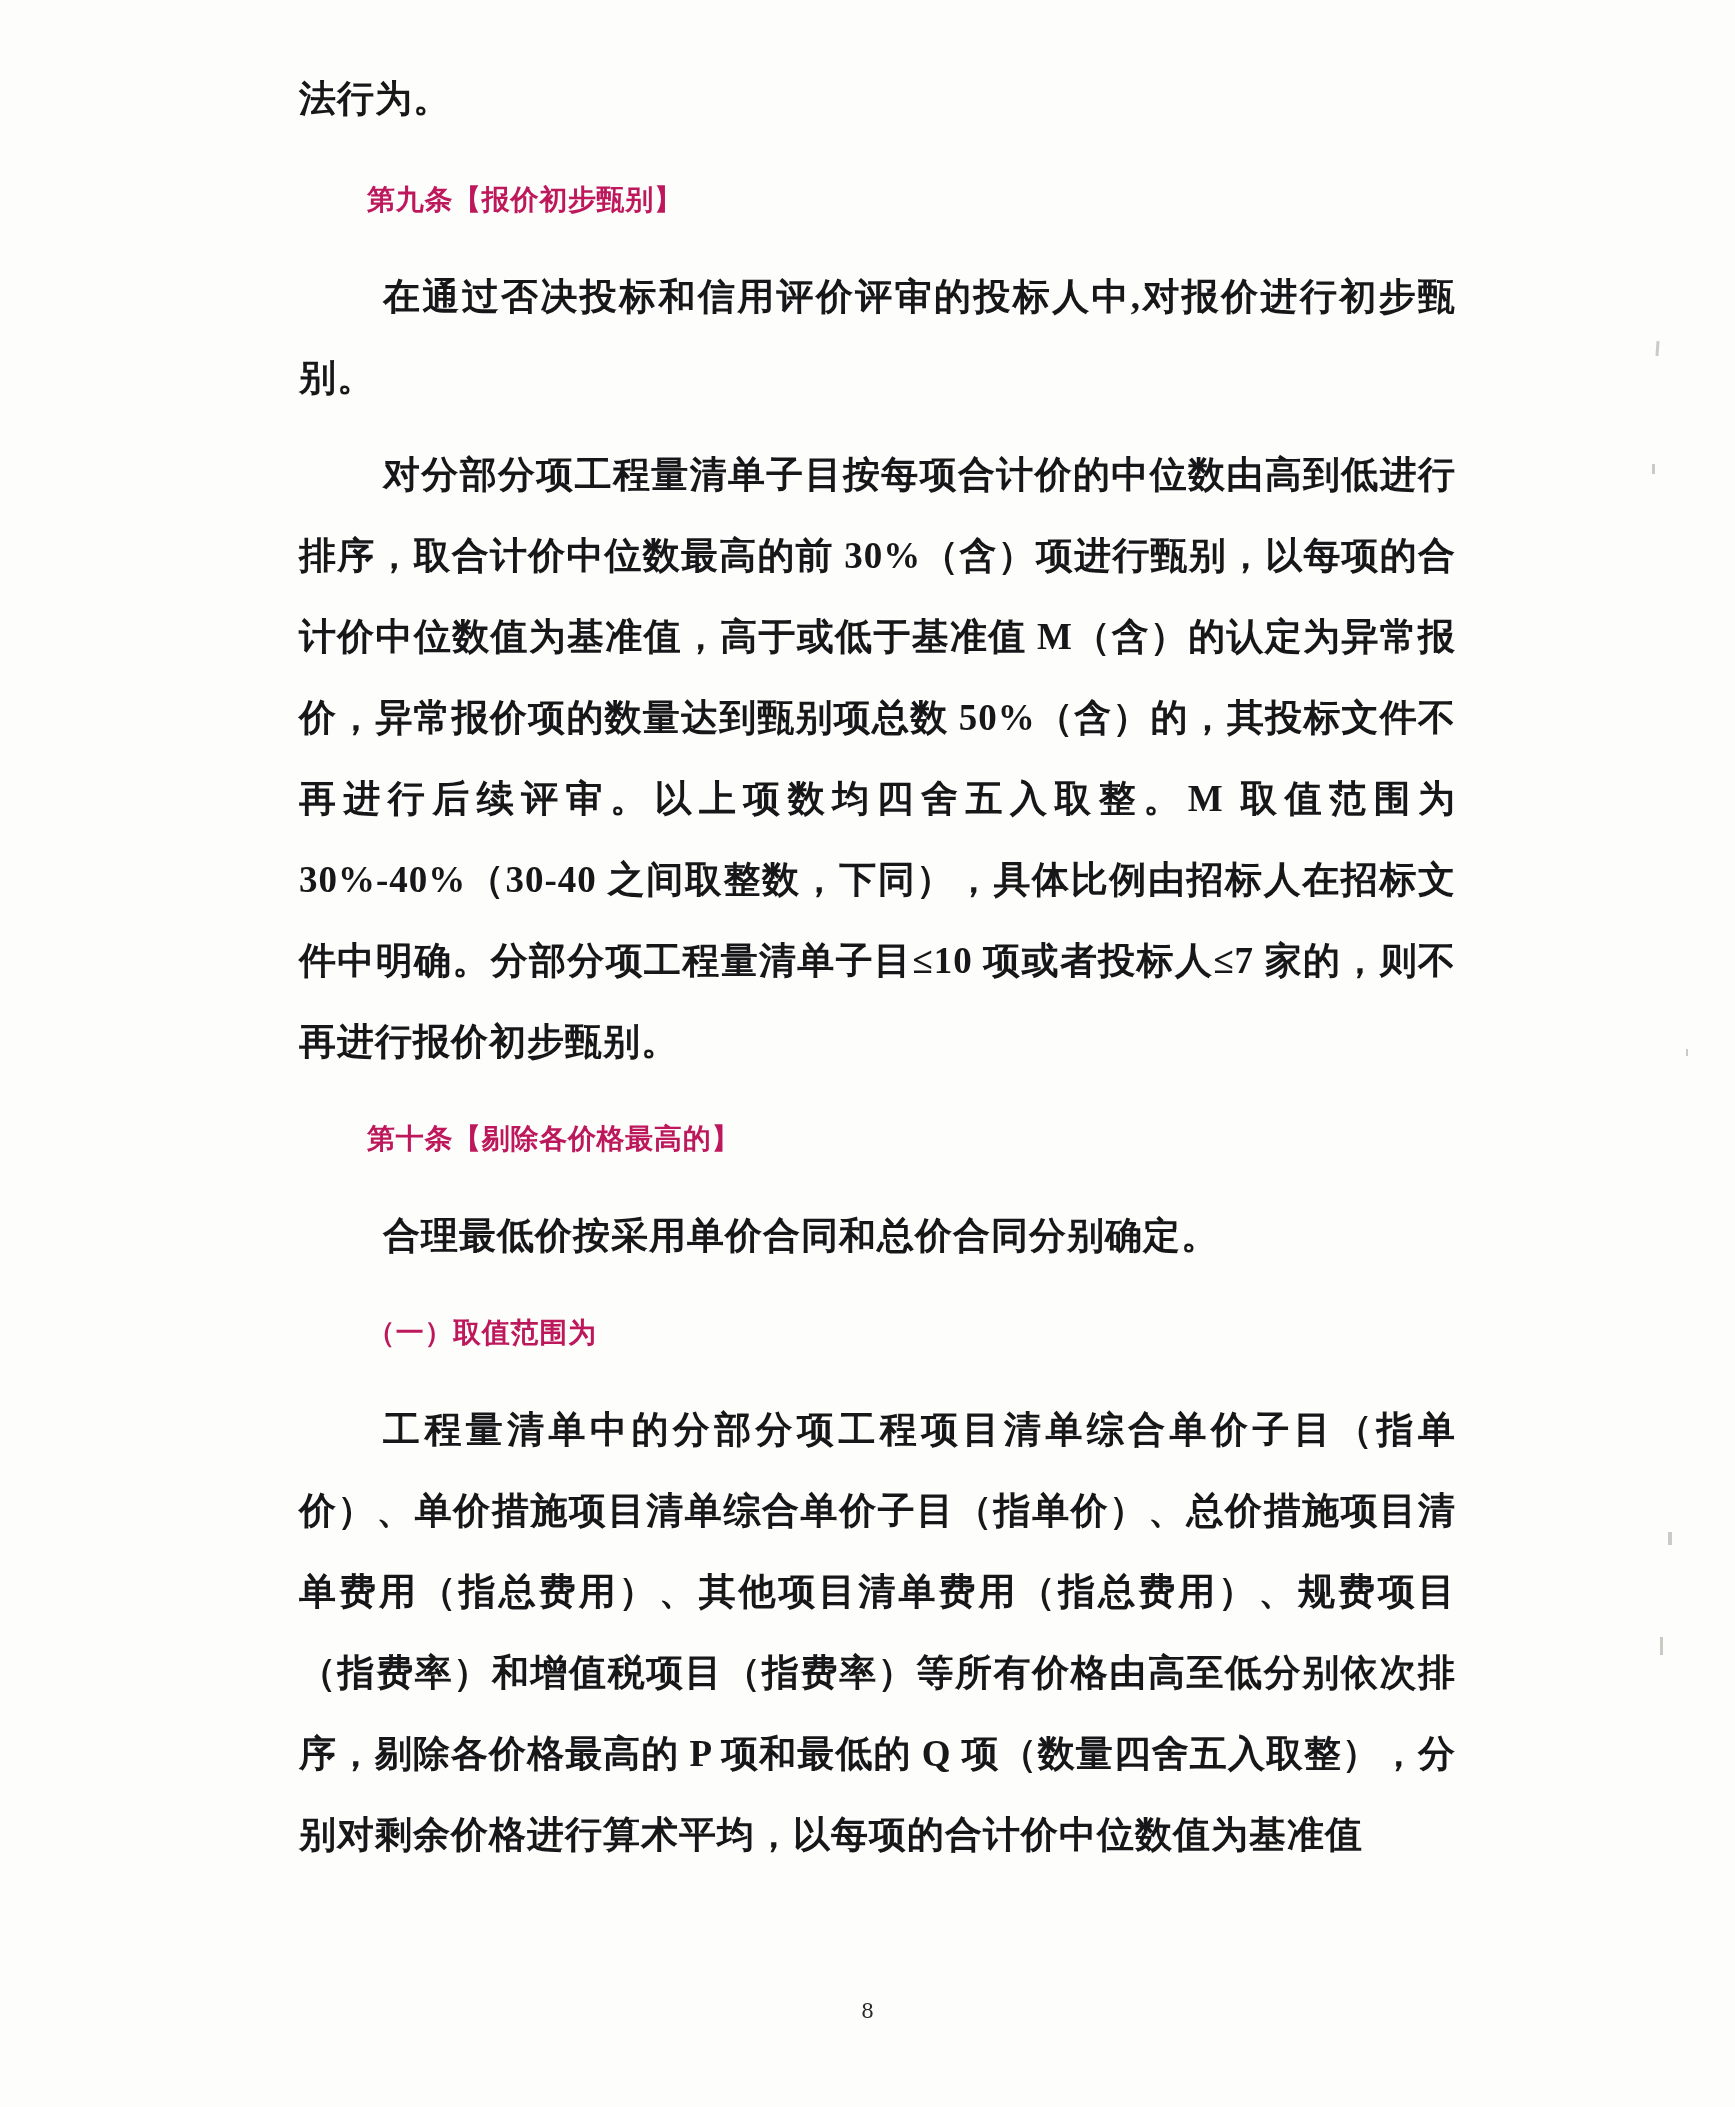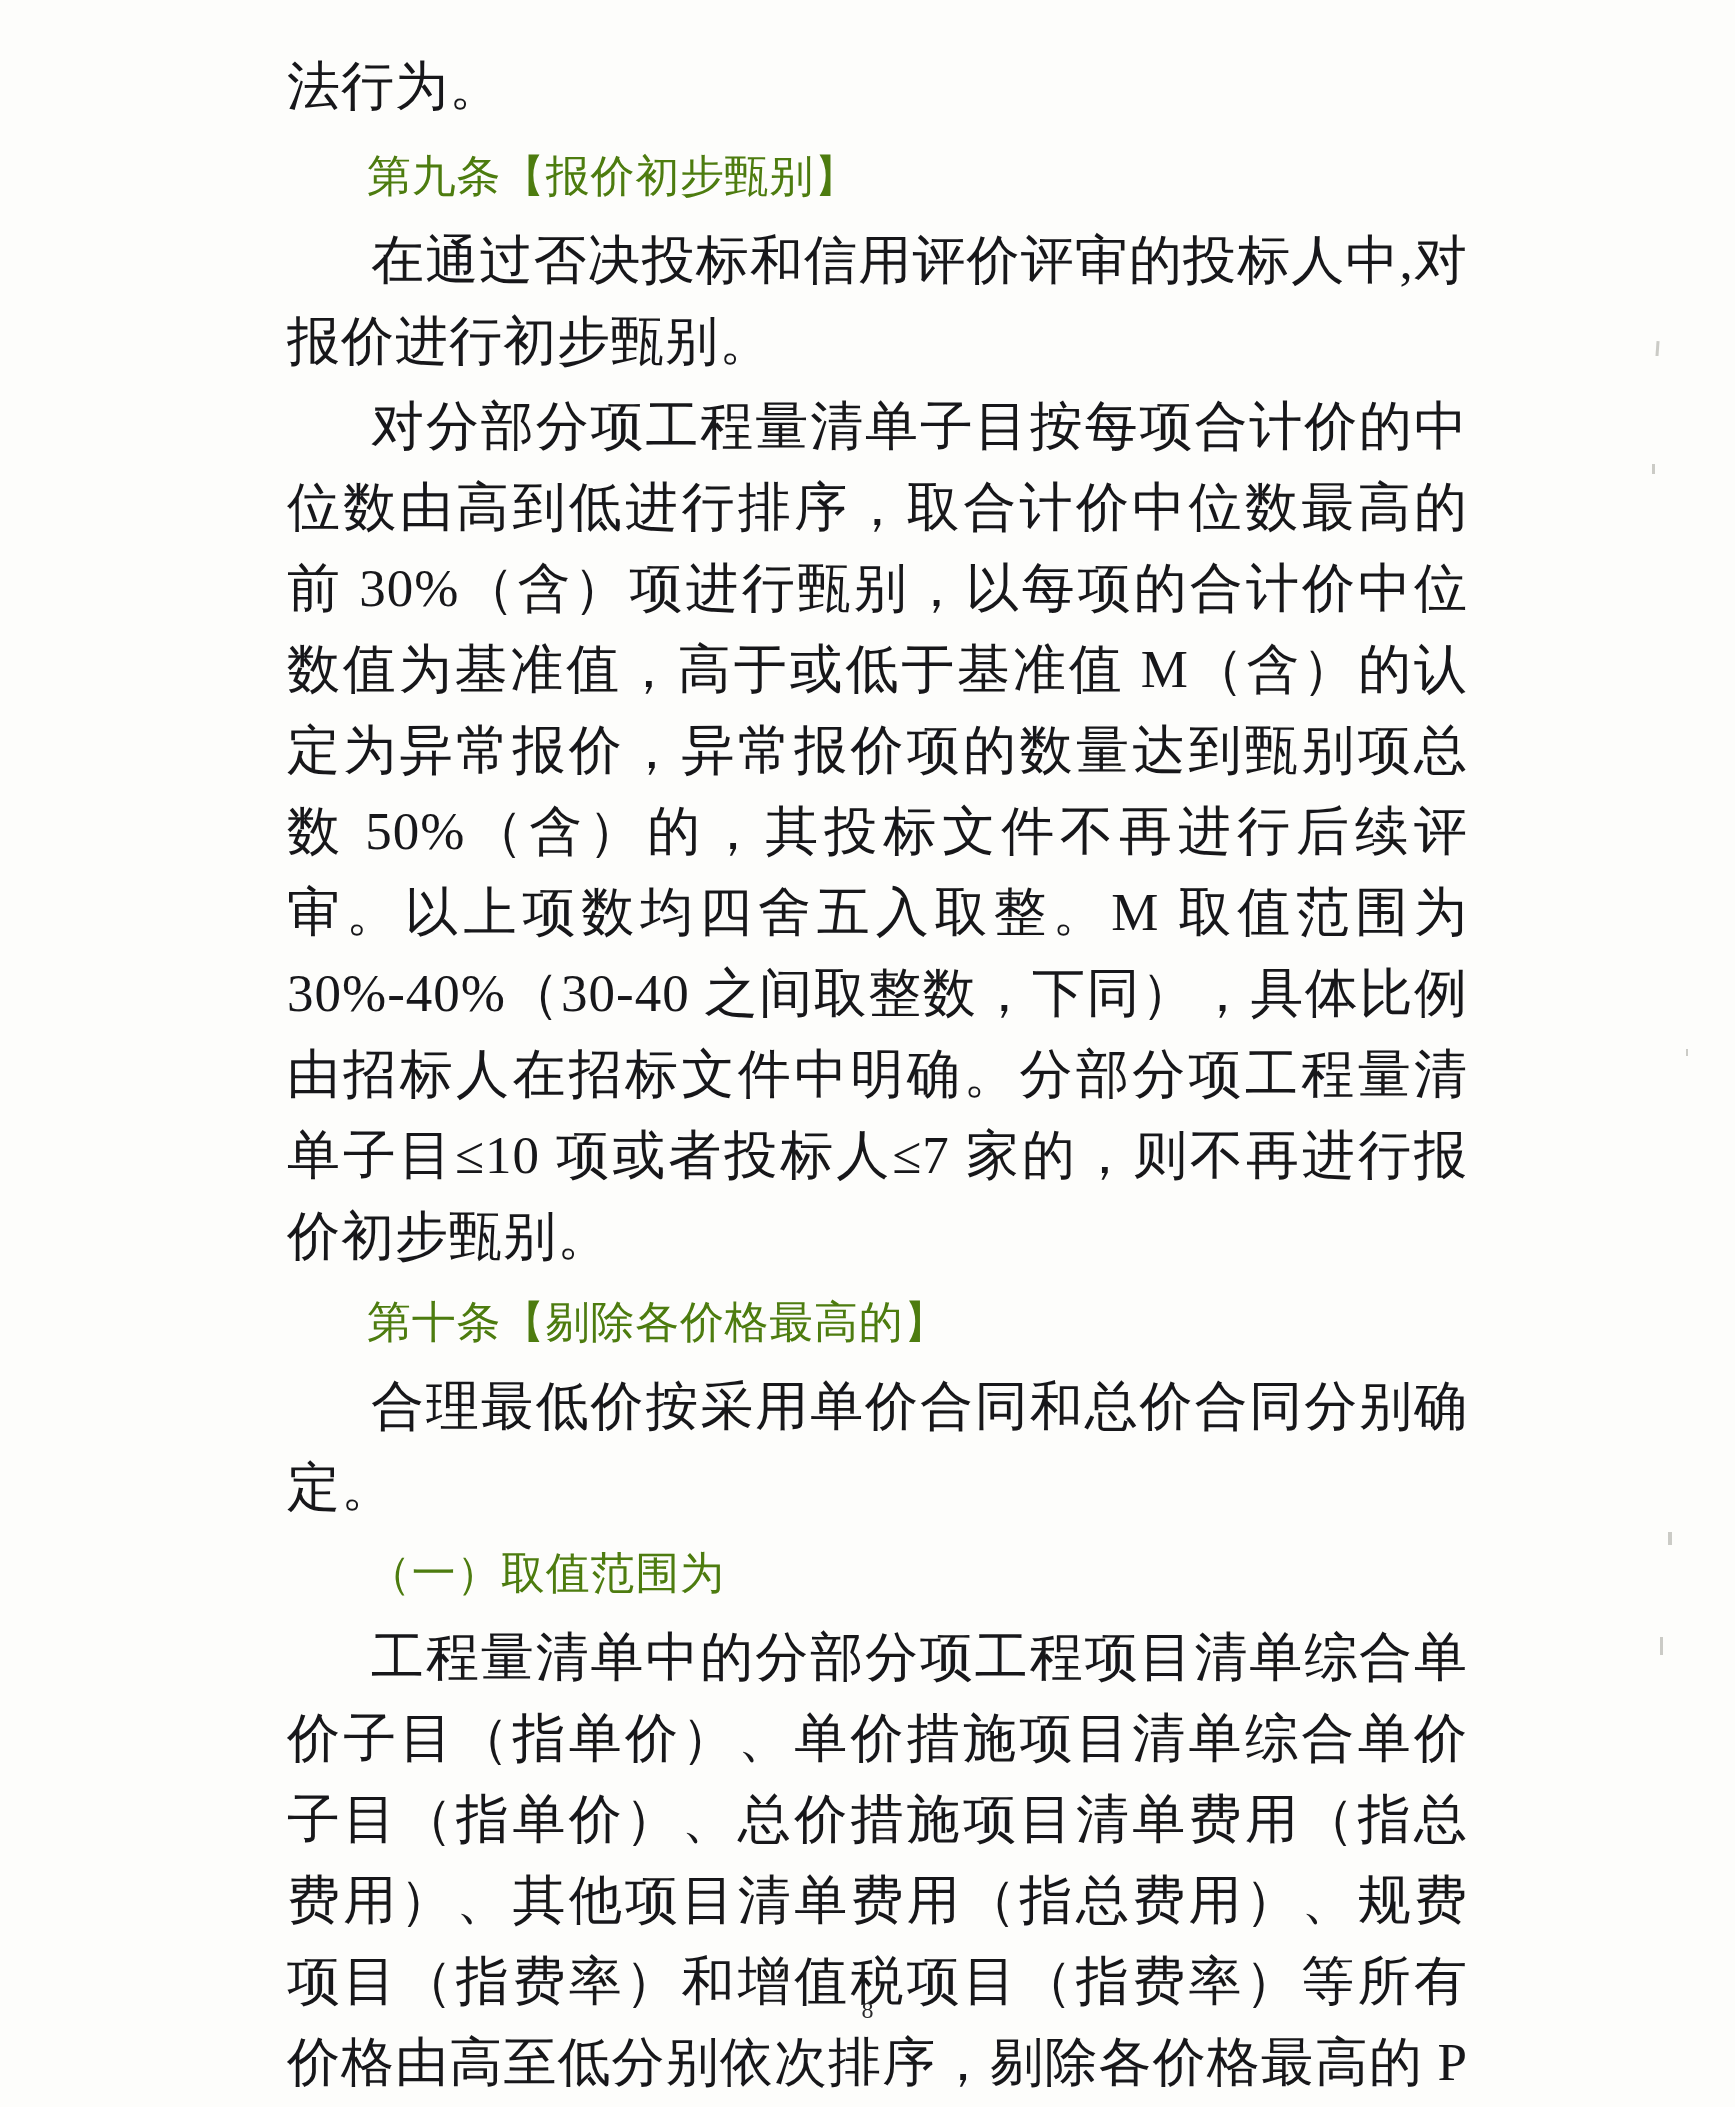--- a/index.html
+++ b/index.html
@@ -17,38 +17,39 @@
     background: #fdfdfb;
     overflow: hidden;
   }
   .content {
     position: absolute;
     left: 283px;
     top: 42px;
     width: 1189px;
   }
   .para {
-    font-size: 53px;
+    font-size: 37px;
     line-height: 81px;
     color: #17171a;
     letter-spacing: 1px;
     text-align: justify;
     text-justify: inter-character;
-    margin: 4px;
+    margin: 16px;
     padding: 0;
+    font-weight: bold;
   }
   .indent {
     text-indent: 84px;
   }
   .heading {
     font-family: "DejaVu Sans", "Liberation Sans", sans-serif;
-    font-weight: normal;
-    font-size: 44px;
+    font-weight: bold;
+    font-size: 28px;
     line-height: 81px;
-    color: #4d7c0f;
+    color: #be185d;
     letter-spacing: 0.7px;
     text-indent: 84px;
     margin: 0;
   }
   .gap-sm { height: 4.2px; }
   .page-number {
     position: absolute;
     left: 0;
     top: 1997px;
     width: 1735px;

